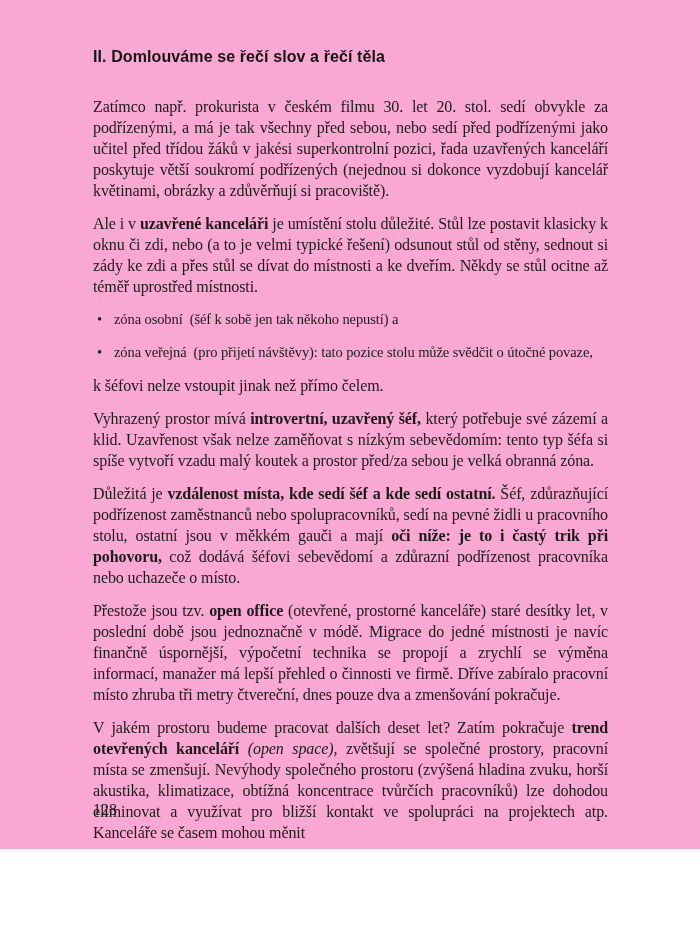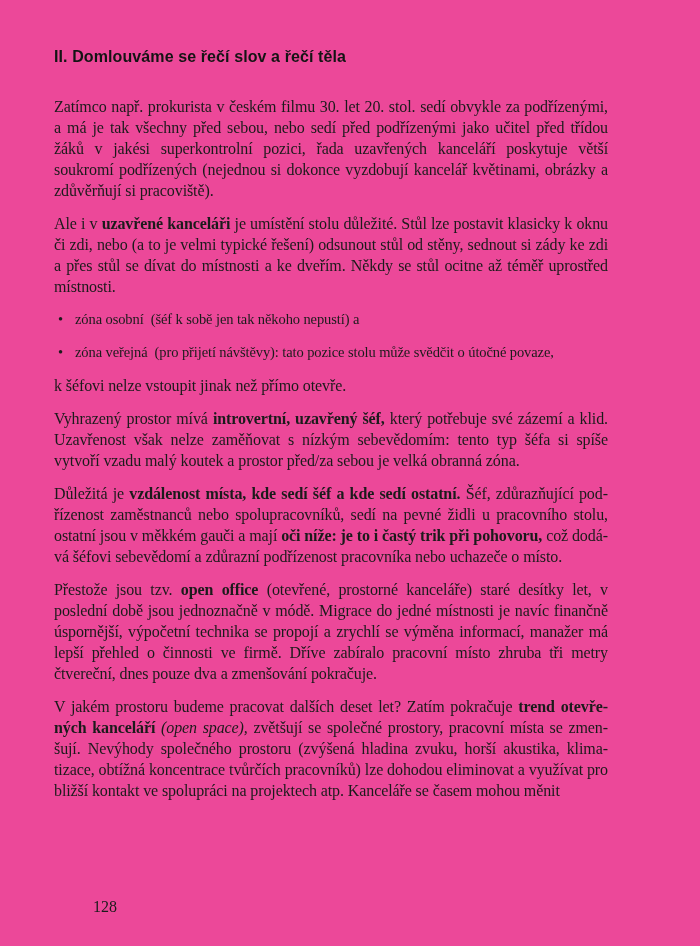--- a/index.html
+++ b/index.html
@@ -1,25 +1,25 @@
 <!DOCTYPE html>
 <html lang="cs"><head>
 <meta charset="utf-8">
 <title>Book page</title>
 <style>
   * { box-sizing: border-box; }
   html, body { margin: 0; padding: 0; background: #ffffff; }
 
   .page {
     width: 700px;
-    height: 946px;
+    height: 849px;
     position: relative;
-    background: #ec4899;
+    background: #f9a8d4;
     color: #1b1b1b;
-    padding: 48px 92px 0 54px;
+    padding: 48px 92px 0 93px;
     font-family: "Liberation Serif", serif;
     overflow: hidden;
   }
 
   .running-head {
     font-family: "Liberation Sans", sans-serif;
     font-weight: 700;
     font-size: 16px;
     letter-spacing: 0.1px;
     color: #141414;
@@ -85,21 +85,21 @@
       <li>
         <span class="bullet-marker">•</span>
         <span class="li-text"><b>zóna osobní</b><span> (šéf k sobě jen tak někoho nepustí) a</span></span>
       </li>
       <li>
         <span class="bullet-marker">•</span>
         <span class="li-text"><b>zóna veřejná</b><span> (pro přijetí návštěvy): tato pozice stolu může svědčit o útočné povaze,</span></span>
       </li>
     </ul>
 
-    <p class="para"><span>k šéfovi nelze vstoupit jinak než přímo otevře.</span></p>
+    <p class="para"><span>k šéfovi nelze vstoupit jinak než přímo čelem.</span></p>
 
     <p class="para"><span>Vyhrazený prostor mívá </span><b>introvertní, uzavřený šéf,</b><span> který potřebuje své zázemí a klid. Uzavřenost však nelze zaměňovat s nízkým sebevědomím: tento typ šéfa si spíše vytvoří vzadu malý koutek a prostor před/za sebou je velká obranná zóna.</span></p>
 
     <p class="para"><span>Důležitá je </span><b>vzdálenost místa, kde sedí šéf a kde sedí ostatní.</b><span> Šéf, zdůrazňující pod­řízenost zaměstnanců nebo spolupracovníků, sedí na pevné židli u pracovního stolu, ostatní jsou v měkkém gauči a mají </span><b>oči níže: je to i častý trik při pohovoru,</b><span> což dodá­vá šéfovi sebevědomí a zdůrazní podřízenost pracovníka nebo uchazeče o místo.</span></p>
 
     <p class="para"><span>Přestože jsou tzv. </span><b>open office</b><span> (otevřené, prostorné kanceláře) staré desítky let, v poslední době jsou jednoznačně v módě. Migrace do jedné místnosti je navíc finančně úspornější, výpočetní technika se propojí a zrychlí se výměna informací, manažer má lepší přehled o činnosti ve firmě. Dříve zabíralo pracovní místo zhruba tři metry čtvereční, dnes pouze dva a zmenšování pokračuje.</span></p>
 
     <p class="para"><span>V jakém prostoru budeme pracovat dalších deset let? Zatím pokračuje </span><b>trend otevře­ných kanceláří </b><i>(open space),</i><span> zvětšují se společné prostory, pracovní místa se zmen­šují. Nevýhody společného prostoru (zvýšená hladina zvuku, horší akustika, klima­tizace, obtížná koncentrace tvůrčích pracovníků) lze dohodou eliminovat a využívat pro bližší kontakt ve spolupráci na projektech atp. Kanceláře se časem mohou měnit</span></p>
 
   </div>

